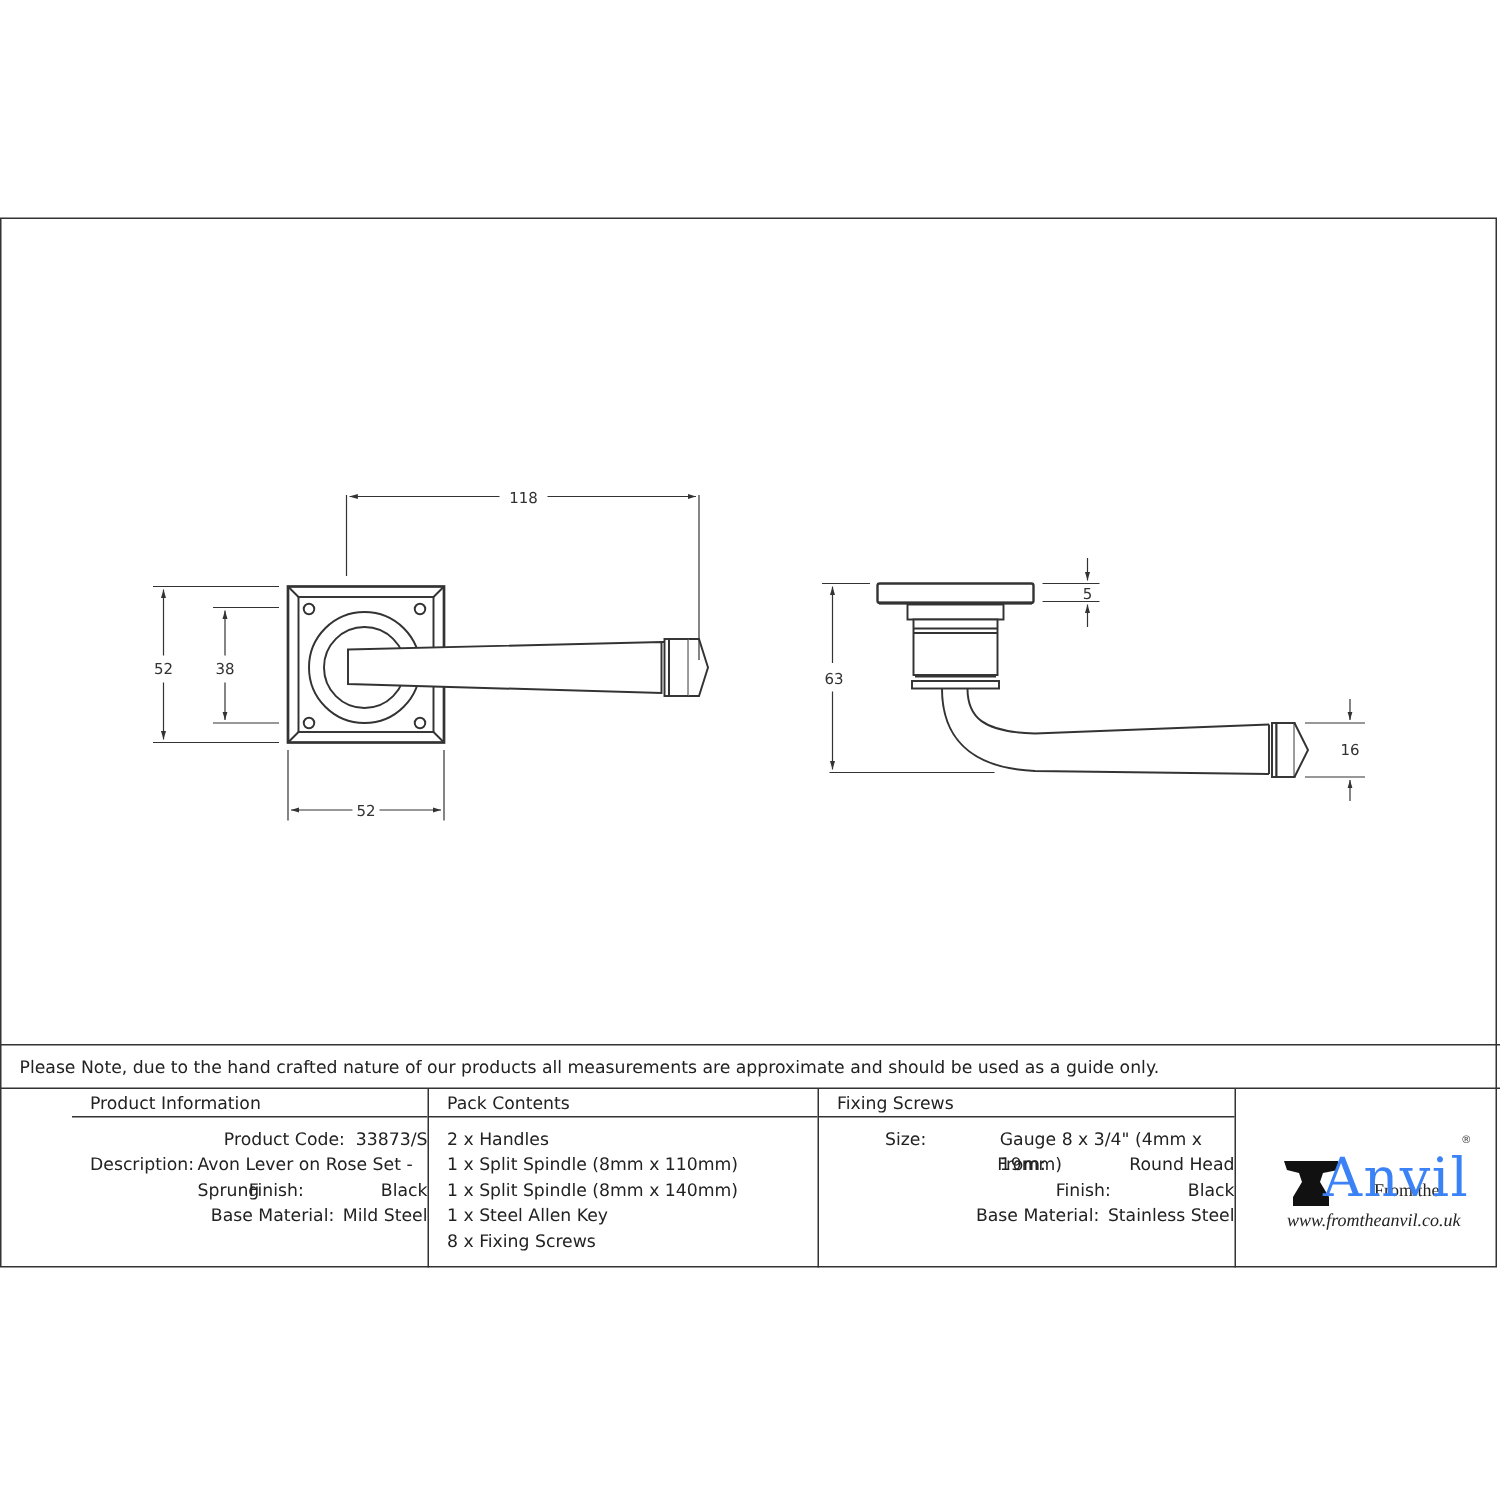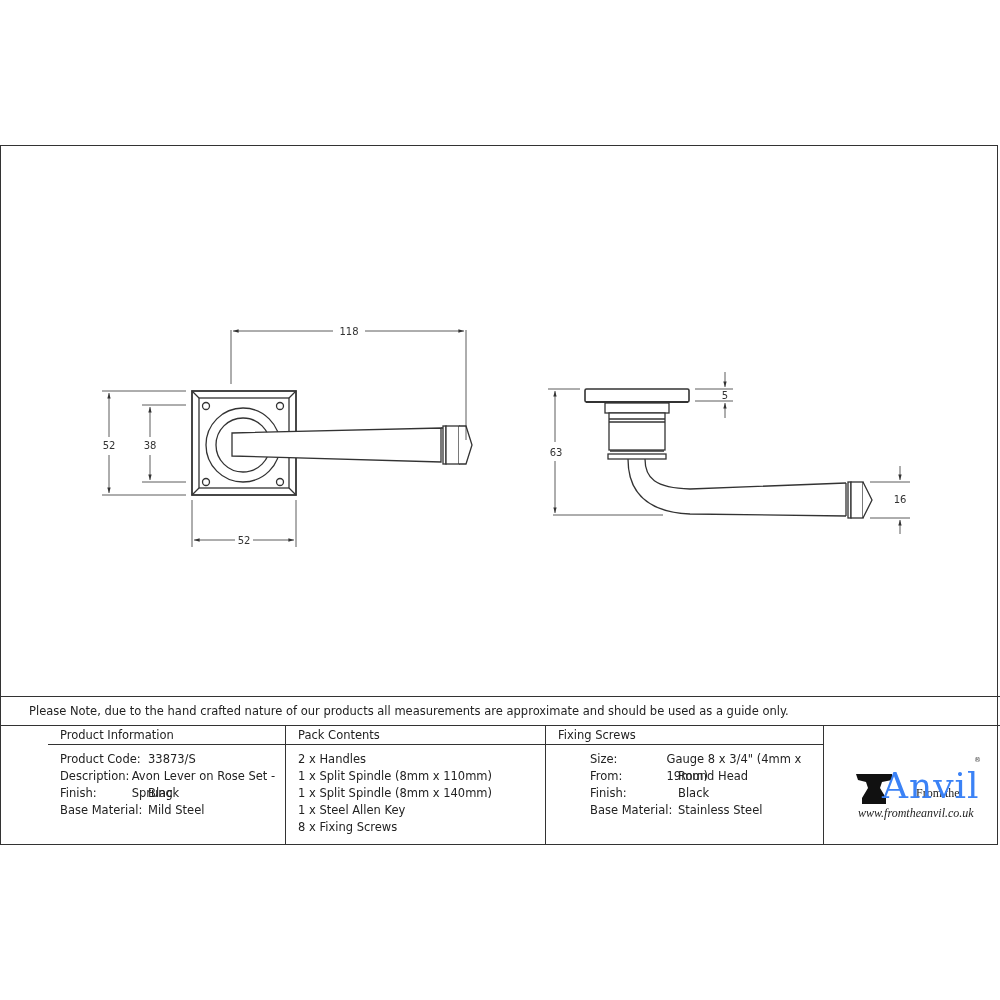--- a/index.html
+++ b/index.html
@@ -3,25 +3,25 @@
 <meta charset="utf-8">
 <style>
   html, body { margin: 0; padding: 0; background: #ffffff; }
   body { width: 1000px; height: 1000px; position: relative; overflow: hidden;
          font-family: "DejaVu Sans", sans-serif; color: #222; }
   .frame { position: absolute; left: 0; top: 145px; width: 998px; height: 700px;
            border: 1.5px solid #333; box-sizing: border-box; }
   .drawing { position: absolute; left: 0; top: 0; width: 1000px; height: 1000px; }
   .note { position: absolute; left: 0; top: 696px; width: 1000px; height: 30px;
           border-top: 1.5px solid #333; border-bottom: 1.5px solid #333; box-sizing: border-box;
-          font-size: 11.5px; line-height: 28px; padding-left: 29px; }
+          font-size: 11.5px; line-height: 28px; padding-left: 13px; }
   .col { position: absolute; top: 726px; height: 119px; box-sizing: border-box; font-size: 11.5px; }
   .col .hdr { height: 19px; border-bottom: 1.5px solid #333; line-height: 18px; padding-left: 12px; box-sizing: border-box; }
   .col .body { padding: 6px 0 0 12px; }
-  .row { display: flex; height: 17px; line-height: 17px; }
+  .row { display: flex; height: 17px; line-height: 17px; justify-content: flex-end; }
   .row .k { width: 88px; }
   .list-item { height: 17px; line-height: 17px; }
   .c1 { left: 0; width: 286px; border-right: 1.5px solid #333; padding-left: 48px; }
   .c2 { left: 286px; width: 260px; border-right: 1.5px solid #333; }
   .c3 { left: 546px; width: 278px; border-right: 1.5px solid #333; }
   .c3 .row .k { width: 88px; margin-left: 32px; }
   .c4 { left: 824px; width: 176px; top: 726px; height: 119px; }
   .logo { position: absolute; left: 30px; top: 30px; width: 125px; height: 60px; }
   .logo-big { position: absolute; left: 28px; top: 12px; font-family: "DejaVu Serif", serif;
               font-size: 36px; line-height: 36px; color: #3b82f6; letter-spacing: 1px; }

